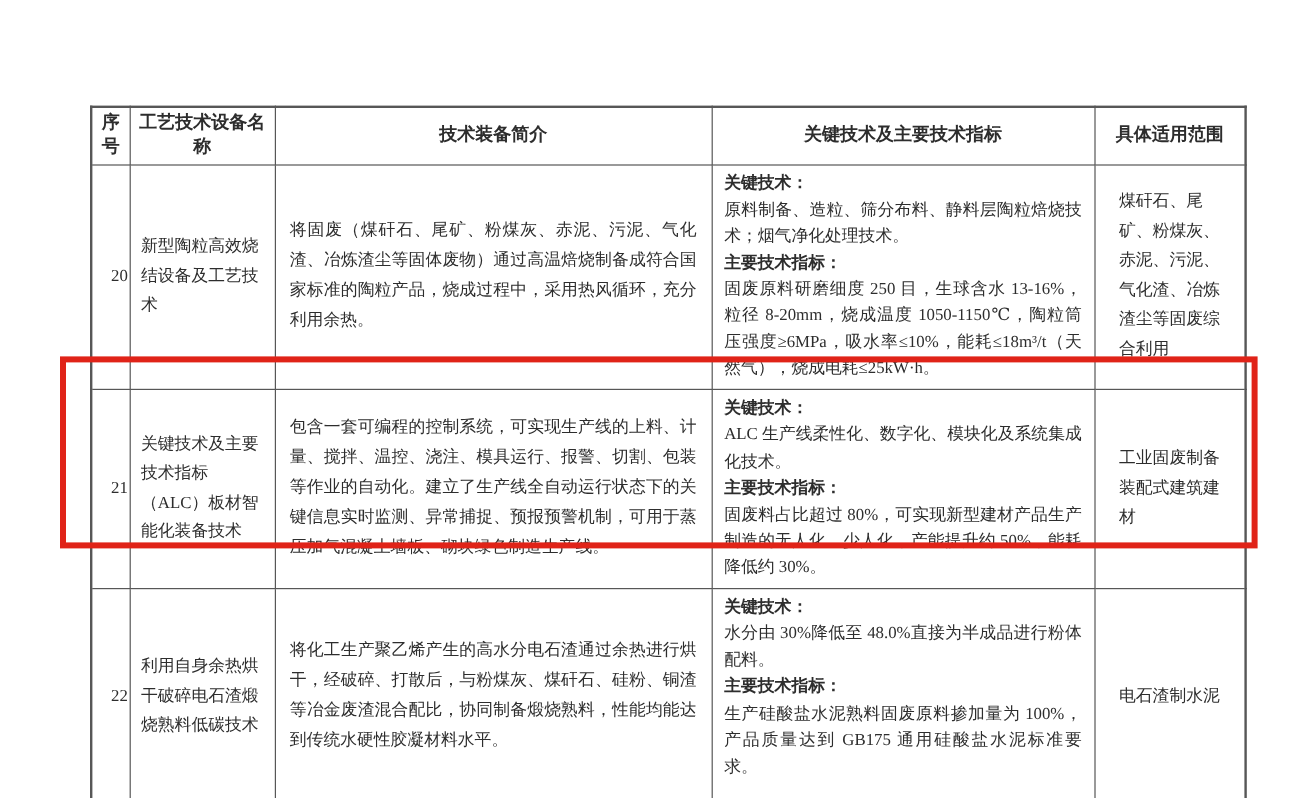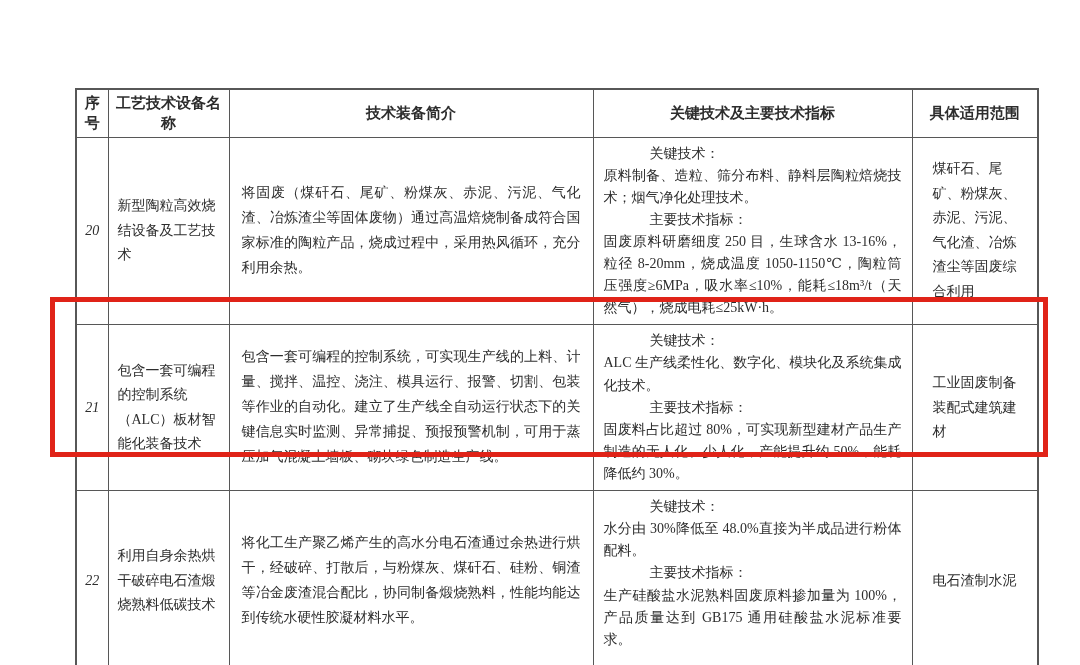--- a/index.html
+++ b/index.html
@@ -22,26 +22,26 @@
   th {
     font-size: 15px; font-weight: bold; text-align: center;
     line-height: 1.35; padding: 3px 2px; vertical-align: middle;
   }
   tr.row-header { height: 46px; }
   tr.row-20 { height: 170px; }
   tr.row-21 { height: 148px; }
   tr.row-22 { height: 181px; }
 
   td { font-size: 14px; }
-  .c-no    { text-align: center; vertical-align: middle; font-style: italic; }
+  .c-no    { text-align: right; vertical-align: middle; }
   .c-name  { vertical-align: middle; padding: 4px 9px;  line-height: 1.75; text-align: left; margin-top: 19px; }
   .c-intro { vertical-align: middle; padding: 4px 12px; line-height: 1.78; text-align: justify; text-justify: inter-character; }
   .c-tech  { vertical-align: top;    padding: 5px 10px; line-height: 1.58; text-align: justify; text-justify: inter-character; }
   .c-scope { vertical-align: middle; padding: 4px 20px;  line-height: 1.75; text-align: left; }
-  .bold-label { font-weight: normal; margin-left: 46px; }
+  .bold-label { font-weight: bold; }
 
   .highlight-box {
     position: absolute;
     left: 50px; top: 297px; width: 998px; height: 160px;
     border: 5px solid #e02318;
     box-sizing: border-box;
     pointer-events: none;
     background: transparent;
   }
 </style>
@@ -75,21 +75,21 @@
         <td class="c-tech">
           <div class="bold-label">关键技术：</div>
           <div>原料制备、造粒、筛分布料、静料层陶粒焙烧技术；烟气净化处理技术。</div>
           <div class="bold-label">主要技术指标：</div>
           <div>固废原料研磨细度 250 目，生球含水 13-16%，粒径 8-20mm，烧成温度 1050-1150℃，陶粒筒压强度≥6MPa，吸水率≤10%，能耗≤18m³/t（天然气），烧成电耗≤25kW·h。</div>
         </td>
         <td class="c-scope">煤矸石、尾矿、粉煤灰、赤泥、污泥、气化渣、冶炼渣尘等固废综合利用</td>
       </tr>
       <tr class="row-21">
         <td class="c-no">21</td>
-        <td class="c-name">包含一套可编程的控制系统（ALC）板材智能化装备技术</td>
+        <td class="c-name">关键技术及主要技术指标（ALC）板材智能化装备技术</td>
         <td class="c-intro">包含一套可编程的控制系统，可实现生产线的上料、计量、搅拌、温控、浇注、模具运行、报警、切割、包装等作业的自动化。建立了生产线全自动运行状态下的关键信息实时监测、异常捕捉、预报预警机制，可用于蒸压加气混凝土墙板、砌块绿色制造生产线。</td>
         <td class="c-tech">
           <div class="bold-label">关键技术：</div>
           <div>ALC 生产线柔性化、数字化、模块化及系统集成化技术。</div>
           <div class="bold-label">主要技术指标：</div>
           <div>固废料占比超过 80%，可实现新型建材产品生产制造的无人化、少人化，产能提升约 50%，能耗降低约 30%。</div>
         </td>
         <td class="c-scope">工业固废制备装配式建筑建材</td>
       </tr>
       <tr class="row-22">

